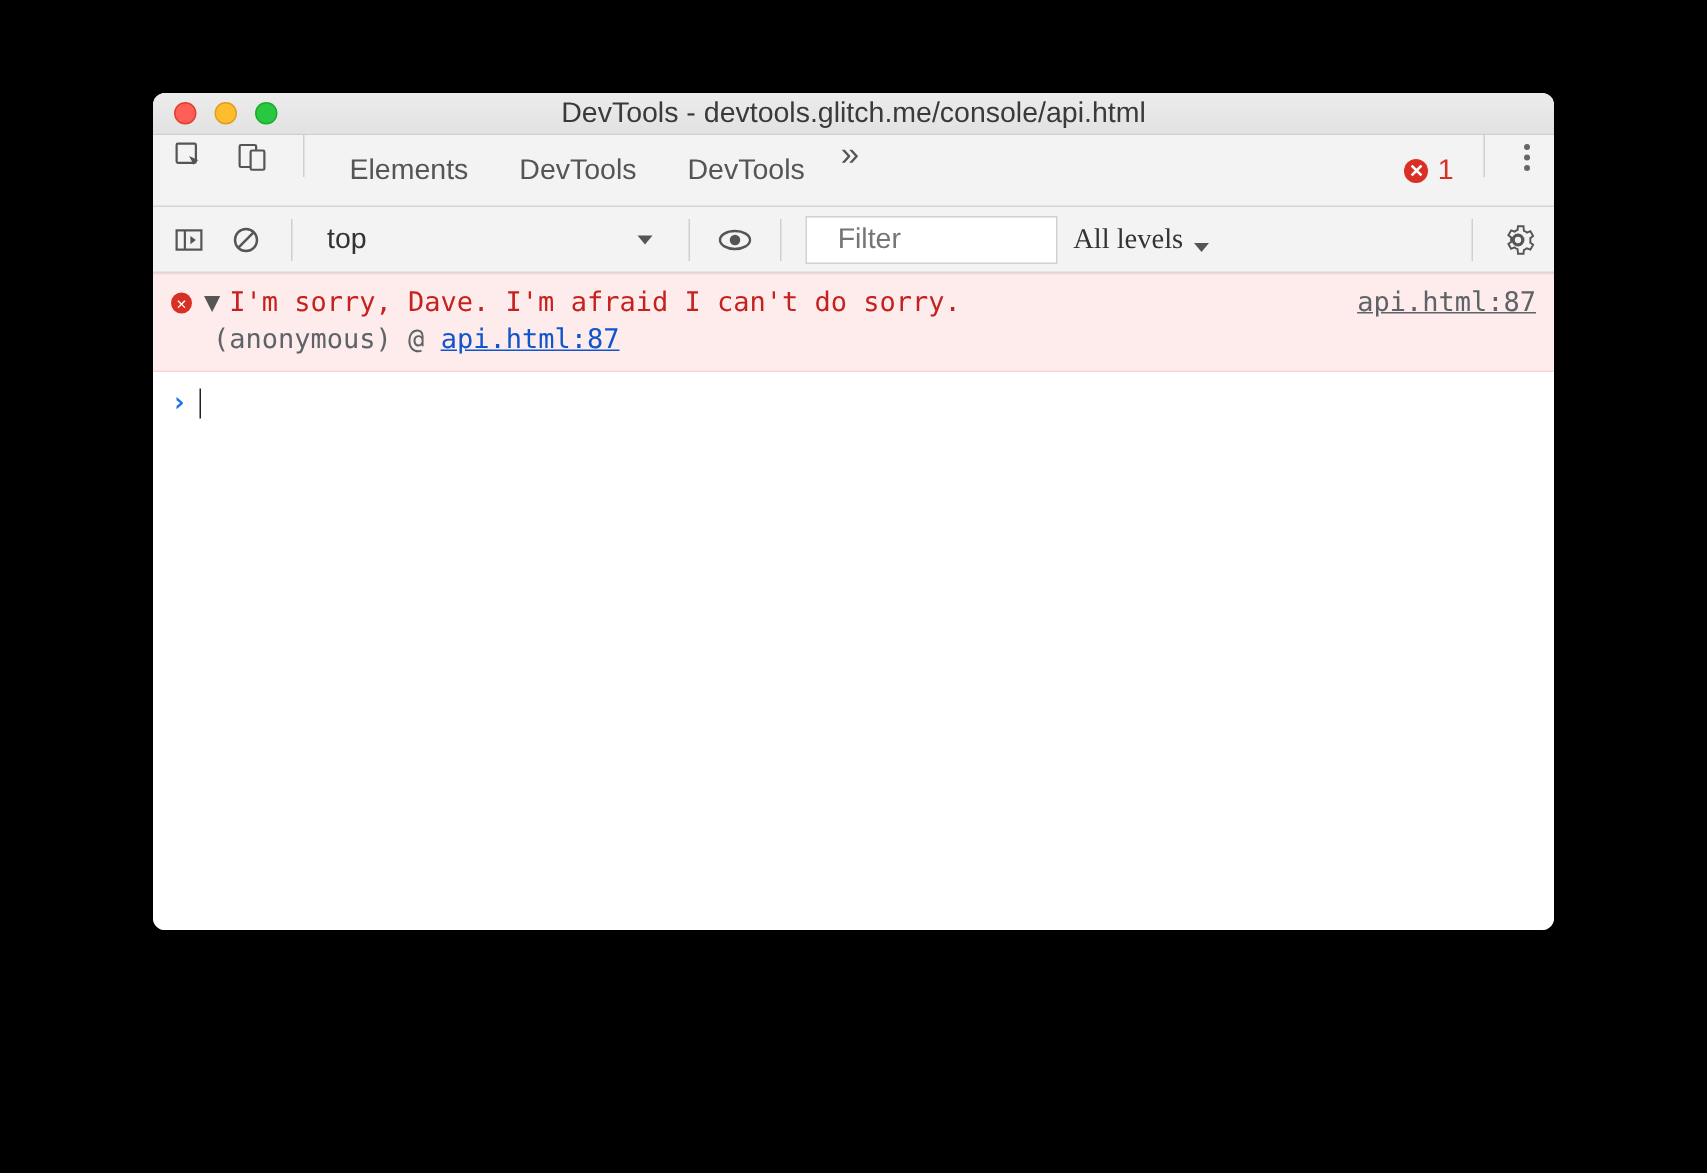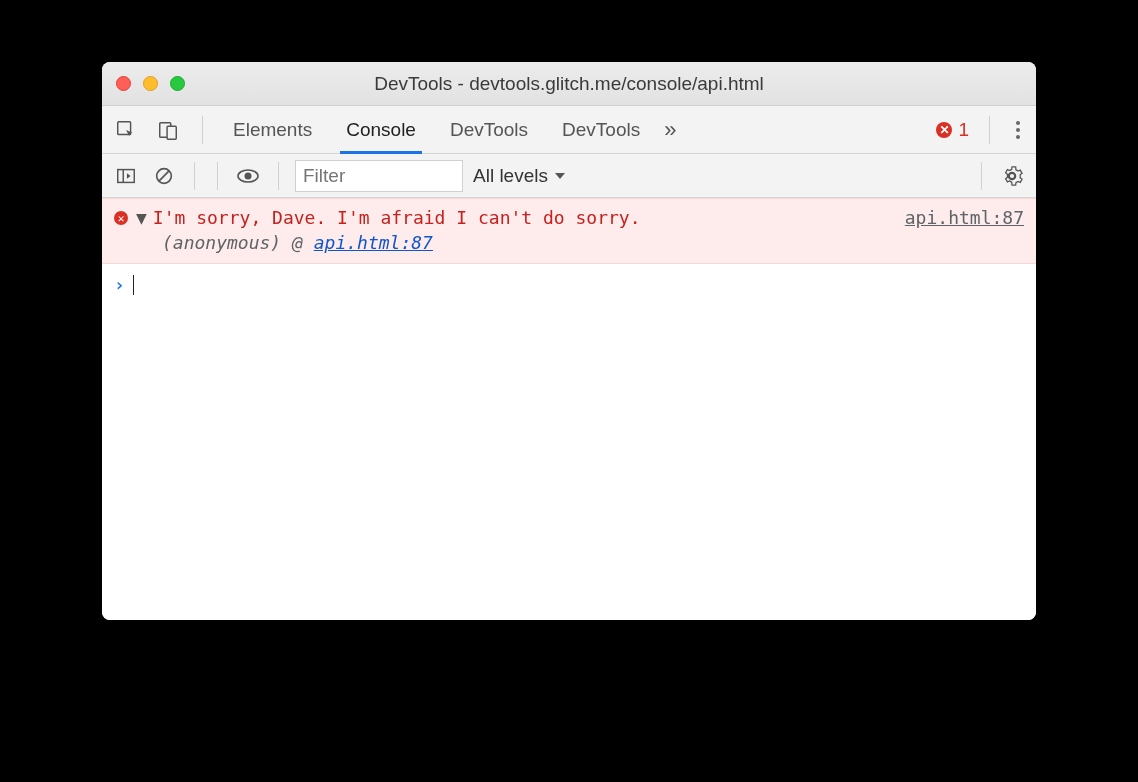--- a/index.html
+++ b/index.html
@@ -19,21 +19,21 @@
       height: 558px;
       background: #f6f6f6;
       border-radius: 8px;
       overflow: hidden;
       box-shadow: 0 20px 40px rgba(0,0,0,0.5);
       display: flex;
       flex-direction: column;
     }
     
     .titlebar {
-      height: 44px;
+      height: 28px;
       background: linear-gradient(#ececec,#e2e2e2);
       border-bottom: 1px solid #cfcfcf;
       display: flex;
       align-items: center;
       position: relative;
     }
     .traffic-lights { display: flex; gap: 12px; margin-left: 14px; }
     .tl { width: 15px; height: 15px; border-radius: 50%; }
     .tl.red { background: #ff5f57; border: 1px solid #e33e32; }
     .tl.yellow { background: #ffbd2e; border: 1px solid #e09e1a; }
@@ -42,21 +42,20 @@
       position: absolute; left: 0; right: 0; text-align: center;
       font-size: 19px; color: #3a3a3a; pointer-events: none;
       font-weight: 400;
     }
     
     .toolbar1 {
       height: 48px;
       background: #f3f3f3;
       border-bottom: 1px solid #d6d6d6;
       display: flex;
-      align-items: center;
       padding: 0 10px;
       gap: 14px;
     }
     .icon-btn { display: inline-flex; align-items: center; justify-content: center; width: 28px; height: 28px; color: #555; cursor: pointer; }
     .divider { width: 1px; height: 28px; background: #d0d0d0; margin: 0 6px; }
     .tabs { display: flex; align-items: stretch; height: 100%; gap: 26px; margin-left: 6px; }
     .tab { display: flex; align-items: center; font-size: 19px; color: #555; cursor: pointer; position: relative; padding: 0 4px; }
     .tab.active { color: #222; }
     .tab.active::after { content: ""; position: absolute; left: -2px; right: -2px; bottom: -1px; height: 3px; background: #1a73e8; }
     .more-chevrons { font-size: 22px; color: #555; cursor: pointer; padding: 0 6px; letter-spacing: -4px; }
@@ -74,39 +73,39 @@
       align-items: center;
       padding: 0 10px;
       gap: 10px;
     }
     .context-select {
       display: flex; align-items: center; gap: 180px;
       border: 1px solid transparent; padding: 2px 6px;
       font-size: 19px; color: #333; cursor: pointer;
     }
     .filter-input {
-      border: 1px solid #d0d0d0; background: #fff; height: 32px; padding: 0 7px;
+      border: 1px solid #d0d0d0; background: #fff; height: 32px; padding: 0 20px;
       font-size: 19px; color: #333; width: 168px;
     }
-    .levels { display: flex; align-items: center; gap: 6px; font-size: 19px; color: #333; cursor: pointer; }
+    .levels { display: flex; align-items: flex-end; gap: 6px; font-size: 19px; color: #333; cursor: pointer; font-family: Liberation Serif, serif; }
     
     .console-body { flex: 1; background: #fff; font-family: Menlo, Consolas, monospace; font-size: 18px; overflow: hidden; }
     .error-row {
       background: #fdeceb;
       border-top: 1px solid #f8d7d5;
       border-bottom: 1px solid #f8d7d5;
       padding: 8px 12px 10px 12px;
       color: #c5221f;
     }
     .error-line1 { display: flex; align-items: flex-start; }
     .err-icon { width: 14px; height: 14px; border-radius: 50%; background: #d93025; color: #fff; font-size: 11px; display: inline-flex; align-items: center; justify-content: center; margin-top: 4px; flex-shrink: 0; }
     .disclosure { margin: 0 6px 0 8px; color: #555; cursor: pointer; user-select: none; }
     .err-msg { color: #c5221f; }
     .err-source { margin-left: auto; color: #5f6368; text-decoration: underline; cursor: pointer; padding-left: 20px; }
-    .error-line2 { margin-left: 48px; margin-top: 4px; color: #5f6368; font-style: italic; }
+    .error-line2 { margin-left: 28px; margin-top: 4px; color: #5f6368; }
     .error-line2 .at { color: #5f6368; }
     .error-line2 a { color: #1155cc; text-decoration: underline; cursor: pointer; }
     .prompt-row { display: flex; align-items: center; padding: 10px 12px; }
     .prompt-chevron { color: #1a73e8; font-weight: bold; margin-right: 8px; font-size: 18px; }
     .cursor { width: 1px; height: 20px; background: #222; }
     svg { display: block; }
   </style>
 </head>
 <body>
 
@@ -130,21 +129,20 @@
     </div>
     <div class="icon-btn">
       <svg width="22" height="22" viewBox="0 0 24 24" stroke="#555" stroke-width="1.6" fill="none">
         <rect x="3" y="4" width="12" height="16" rx="1"></rect>
         <rect x="11" y="8" width="10" height="14" rx="1" fill="#f3f3f3"></rect>
       </svg>
     </div>
     <div class="divider"></div>
     <div class="tabs">
       <div class="tab">Elements</div>
-      <div class="tab active">Console</div>
       <div class="tab">DevTools</div>
       <div class="tab">DevTools</div>
     </div>
     <div class="more-chevrons">»</div>
     <div class="spacer"></div>
     <div class="error-badge">
       <span class="error-circle">✕</span>
       <span>1</span>
     </div>
     <div class="divider"></div>
@@ -163,20 +161,28 @@
         <polygon points="13,9 17,12 13,15" fill="#555" stroke="none"></polygon>
       </svg>
     </div>
     <div class="icon-btn">
       <svg width="22" height="22" viewBox="0 0 24 24" stroke="#555" stroke-width="1.8" fill="none">
         <circle cx="12" cy="12" r="8"></circle>
         <line x1="6.5" y1="17.5" x2="17.5" y2="6.5"></line>
       </svg>
     </div>
     <div class="divider"></div>
+    <div class="context-select">
+      <span>top</span>
+      <span>
+        <svg width="12" height="12" viewBox="0 0 12 12">
+            <polygon points="1,3 11,3 6,9" fill="#555"></polygon>
+          </svg>
+      </span>
+    </div>
     <div class="divider"></div>
     <div class="icon-btn">
       <svg width="24" height="24" viewBox="0 0 24 24" fill="#555">
         <ellipse cx="12" cy="12" rx="10" ry="6" fill="none" stroke="#555" stroke-width="1.6"></ellipse>
         <circle cx="12" cy="12" r="3.5"></circle>
       </svg>
     </div>
     <div class="divider"></div>
     <input class="filter-input" placeholder="Filter" style="">
     <div class="levels">

